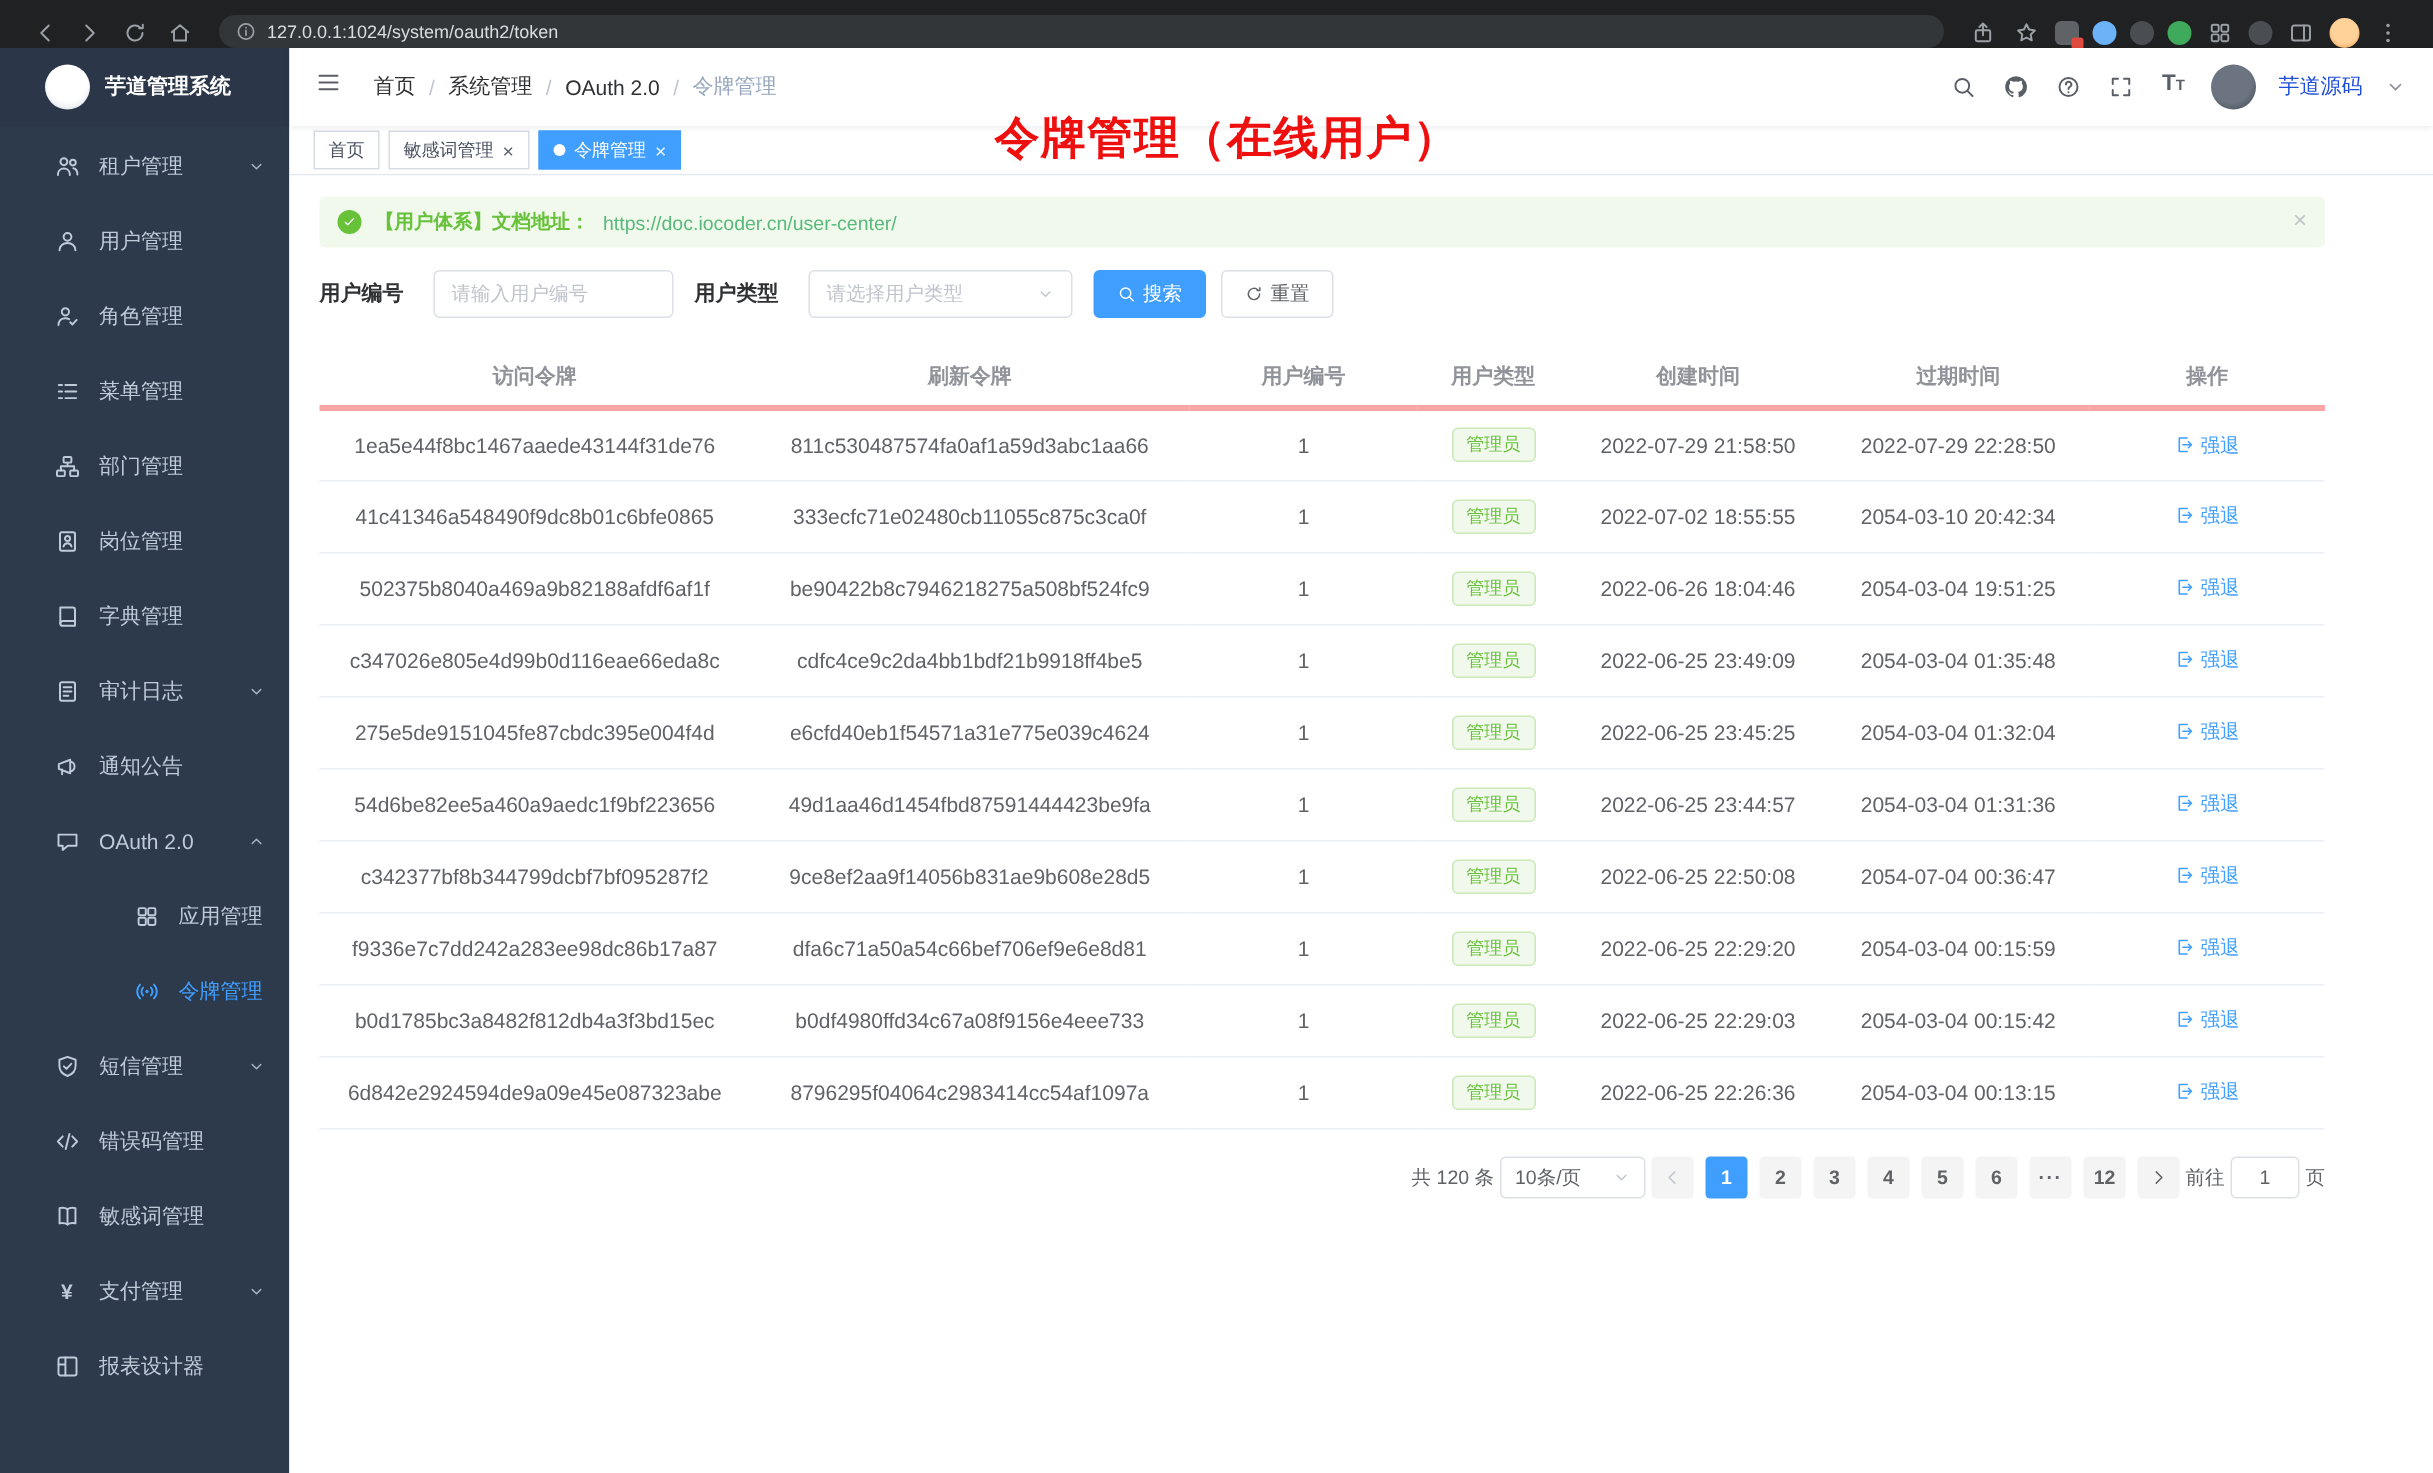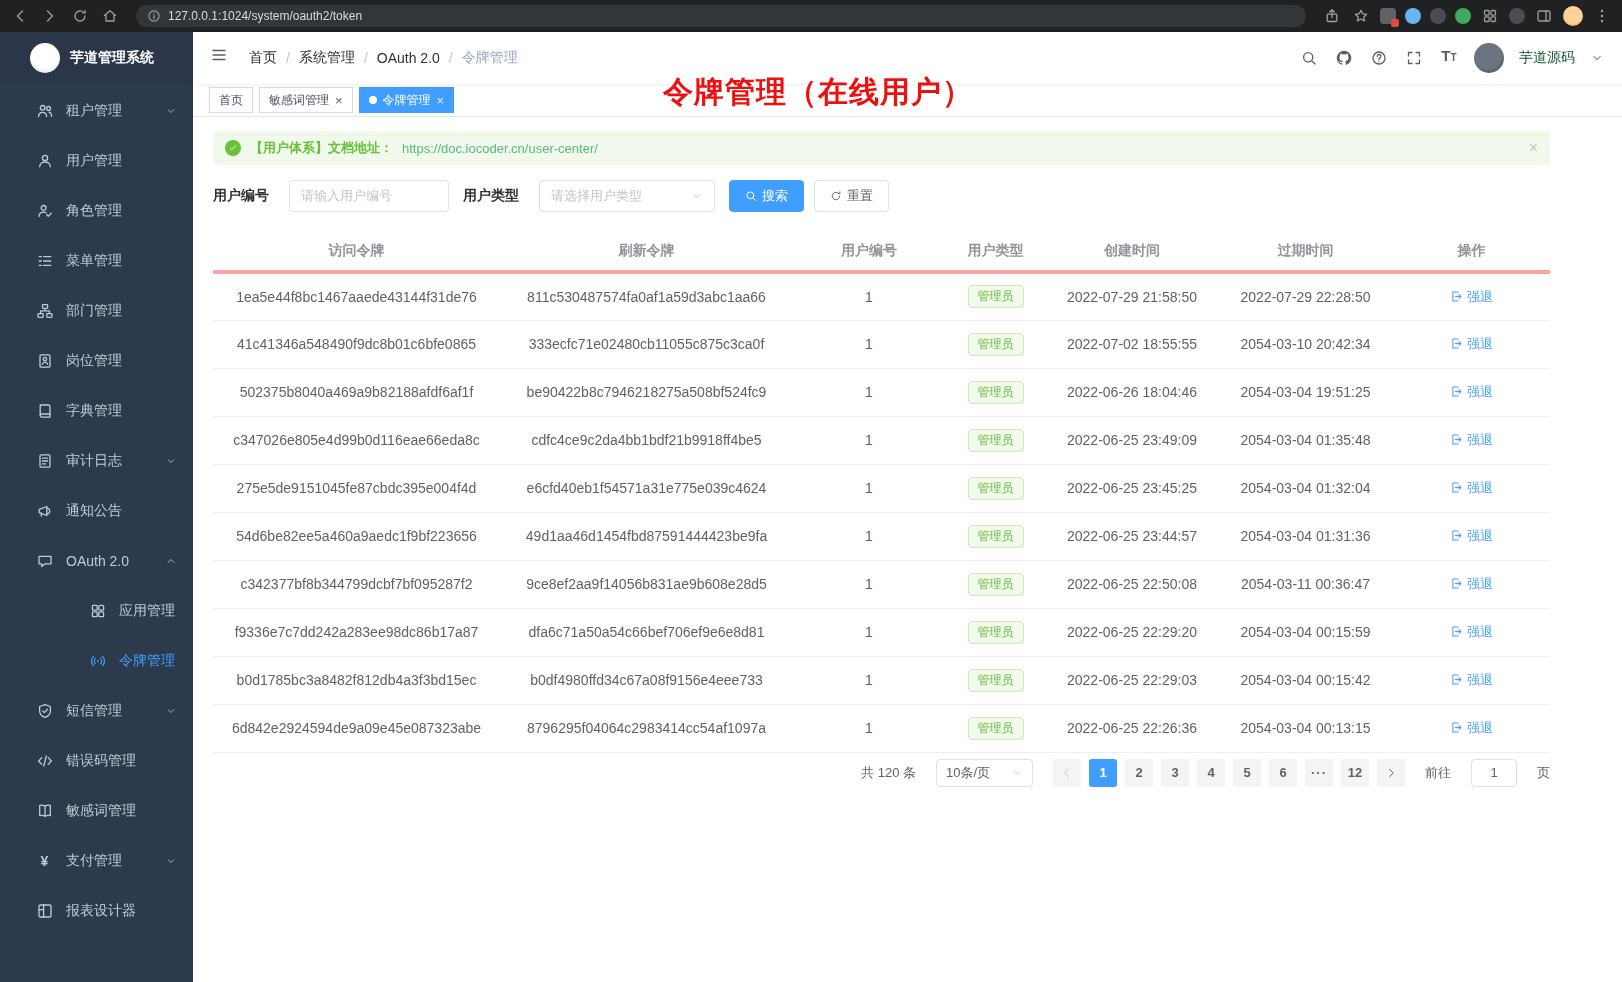--- a/index.html
+++ b/index.html
@@ -2,21 +2,21 @@
 <html><head>
 <meta charset="utf-8">
 <style>
 *{margin:0;padding:0;box-sizing:border-box}
 html,body{width:1622px;height:982px;overflow:hidden}
 body{font-family:"Liberation Sans","DejaVu Sans",sans-serif;background:#fff;color:#303133}
 svg{display:block}
 .txt-icon{font-weight:700;font-size:14px;line-height:1}
 
 
-.chrome{height:32px;background:#1f2123;display:flex;align-items:center;gap:10px;padding:0 10px}
+.chrome{height:32px;background:#1f2123;display:flex;align-items:flex-end;gap:10px;padding:0 20px}
 .ch-ic{width:20px;height:20px;display:flex;align-items:center;justify-content:center;color:#9aa0a6;flex:none;cursor:pointer}
 .urlbar{flex:1;height:22px;margin:0 6px;background:#323639;border-radius:12px;display:flex;align-items:center;gap:7px;padding:0 11px;color:#dadce0;font-size:12px;cursor:text}
 .urlbar .ch-ic{width:14px;height:14px}
 .chrome-right{display:flex;align-items:center;gap:9px}
 .ext{width:16px;height:16px;border-radius:50%;flex:none;cursor:pointer}
 .ext.blue{background:#6cb2f7}
 .ext.dark{background:#4a4e52}
 .ext.green{background:#3fa95c}
 .ext.avatar{width:20px;height:20px;background:radial-gradient(circle at 50% 42%,#ffd29a 55%,#e8943a)}
 .ext-wrap{position:relative;width:16px;height:16px;cursor:pointer}
@@ -45,21 +45,21 @@
 .breadcrumb{display:flex;align-items:center;gap:9px;margin-left:16px;font-size:14px}
 .bc-item{color:#303133;cursor:pointer}
 .bc-item.last{color:#97a8be;cursor:default}
 .bc-sep{color:#c0c4cc}
 .topbar-right{margin-left:auto;display:flex;align-items:center;gap:15px;color:#5a5e66}
 .tb-ic{width:20px;height:20px;display:flex;align-items:center;justify-content:center;cursor:pointer}
 .fontsize{font-weight:700;align-items:flex-start;display:flex}
 .fontsize b{font-size:15px;line-height:1}
 .fontsize small{font-size:10px;line-height:1;margin-top:5px}
 .user-avatar{width:30px;height:30px;border-radius:50%;background:radial-gradient(circle at 45% 40%,#6b7480 55%,#3c434c);cursor:pointer}
-.user-name{font-size:14px;color:#14532d;cursor:pointer;white-space:nowrap}
+.user-name{font-size:14px;color:#1d4ed8;cursor:pointer;white-space:nowrap}
 .caret{width:14px;color:#909399}
 
 
 .tabbar{height:33px;flex:none;display:flex;align-items:center;gap:6px;padding:0 16px;background:#fff;border-bottom:1px solid #e4e7ed;box-shadow:0 1px 3px rgba(0,0,0,.04)}
 .tab{height:26px;display:inline-flex;align-items:center;gap:6px;padding:0 9px;border:1px solid #d8dce5;background:#fff;color:#495060;font-size:12px;cursor:pointer;white-space:nowrap}
 .tab.active{background:#409eff;border-color:#409eff;color:#fff}
 .tab-dot{width:8px;height:8px;border-radius:50%;background:#fff}
 .tab-close{font-size:13px;line-height:1;opacity:.9;cursor:pointer}
 
 
@@ -79,21 +79,21 @@
 .btn{height:32px;border-radius:4px;display:inline-flex;align-items:center;gap:5px;font-size:13px;padding:0 15px;cursor:pointer;border:1px solid transparent;font-family:inherit}
 .btn-primary{background:#409eff;border-color:#409eff;color:#fff;margin-right:10px}
 .btn-plain{background:#fff;border-color:#dcdfe6;color:#606266}
 
 .tokens-table{width:100%;border-collapse:collapse;table-layout:fixed;margin-top:20px;font-size:14px}
 .tokens-table th{height:40px;color:#909399;font-weight:700;text-align:center;border-bottom:4px solid #fca5a5;padding:0 4px;white-space:nowrap}
 .tokens-table td{height:48px;color:#606266;text-align:center;border-bottom:1px solid #ebeef5;padding:0 4px;overflow:hidden;white-space:nowrap}
 .badge{display:inline-block;padding:1px 9px;font-size:12px;line-height:19px;color:#67c23a;background:#f0f9eb;border:1px solid #c9e9b6;border-radius:4px}
 .action-link{color:#409eff;font-size:13px;display:inline-flex;align-items:center;gap:4px;cursor:pointer;text-decoration:none}
 
-.pagination{display:flex;align-items:center;justify-content:flex-end;gap:20px;margin-top:6px;font-size:13px;color:#606266}
+.pagination{display:flex;align-items:center;justify-content:flex-end;gap:4px;margin-top:18px;font-size:13px;color:#606266}
 .page-size{width:97px;height:28px;border:1px solid #dcdfe6;border-radius:4px;display:flex;align-items:center;justify-content:space-between;padding:0 9px;cursor:pointer;white-space:nowrap}
 .pages{display:flex;align-items:center;gap:8px}
 .page-btn{min-width:28px;height:28px;padding:0 4px;border-radius:3px;background:#f4f4f5;color:#606266;display:inline-flex;align-items:center;justify-content:center;font-weight:700;cursor:pointer;font-size:13px}
 .page-btn.active{background:#409eff;color:#fff}
 .page-btn.arrow{font-weight:400}
 .page-btn.arrow.disabled{color:#c0c4cc;cursor:default}
 .page-btn.more{letter-spacing:1px}
 .goto-input{width:46px;height:28px;border:1px solid #dcdfe6;border-radius:4px;display:flex;align-items:center;justify-content:center;color:#606266;cursor:text}
 .pg-goto-label{white-space:nowrap}
 </style>
@@ -598,21 +598,21 @@
                     </span>
                     <span>强退</span>
                   </a></td>
               </tr>
               <tr>
                 <td>c342377bf8b344799dcbf7bf095287f2</td>
                 <td>9ce8ef2aa9f14056b831ae9b608e28d5</td>
                 <td>1</td>
                 <td><span class="badge">管理员</span></td>
                 <td>2022-06-25 22:50:08</td>
-                <td>2054-03-11 00:36:47</td>
+                <td>2054-07-04 00:36:47</td>
                 <td><a class="action-link">
                     <span>
                       <svg viewBox="0 0 16 16" width="13" height="13" fill="none" stroke="currentColor" stroke-width="1.3" stroke-linecap="round" stroke-linejoin="round">
                         <path d="M10 2.5H3.5v11H10M6.5 8h7M11 5.5L13.5 8 11 10.5"></path>
                       </svg>
                     </span>
                     <span>强退</span>
                   </a></td>
               </tr>
               <tr>

